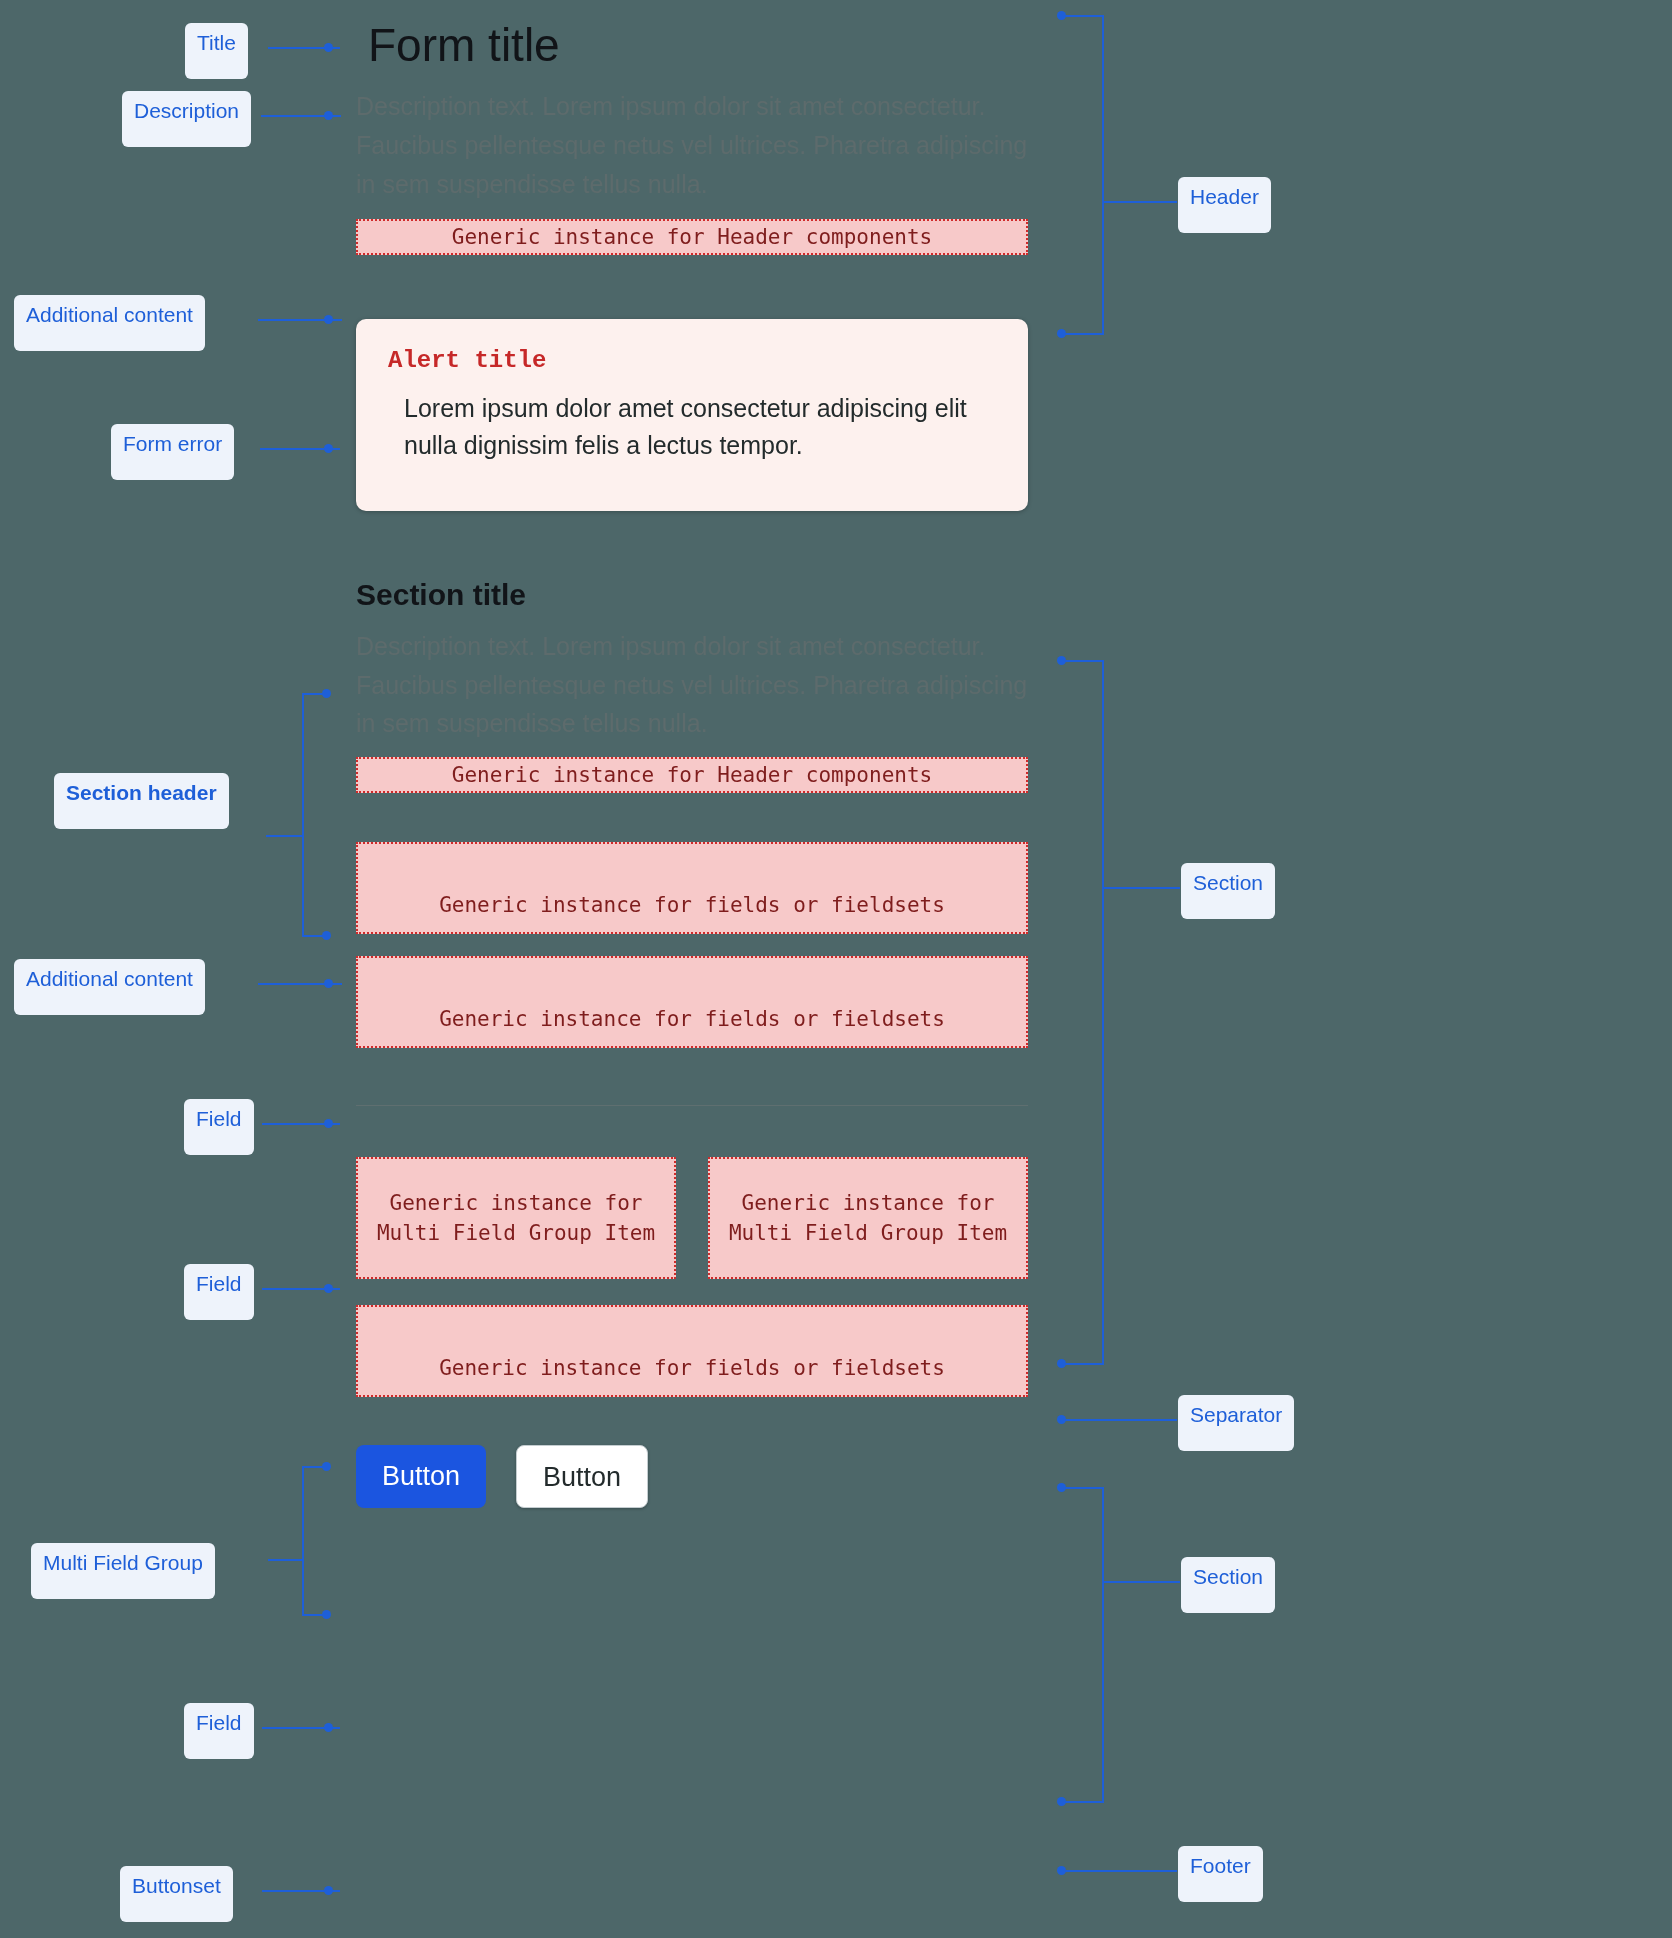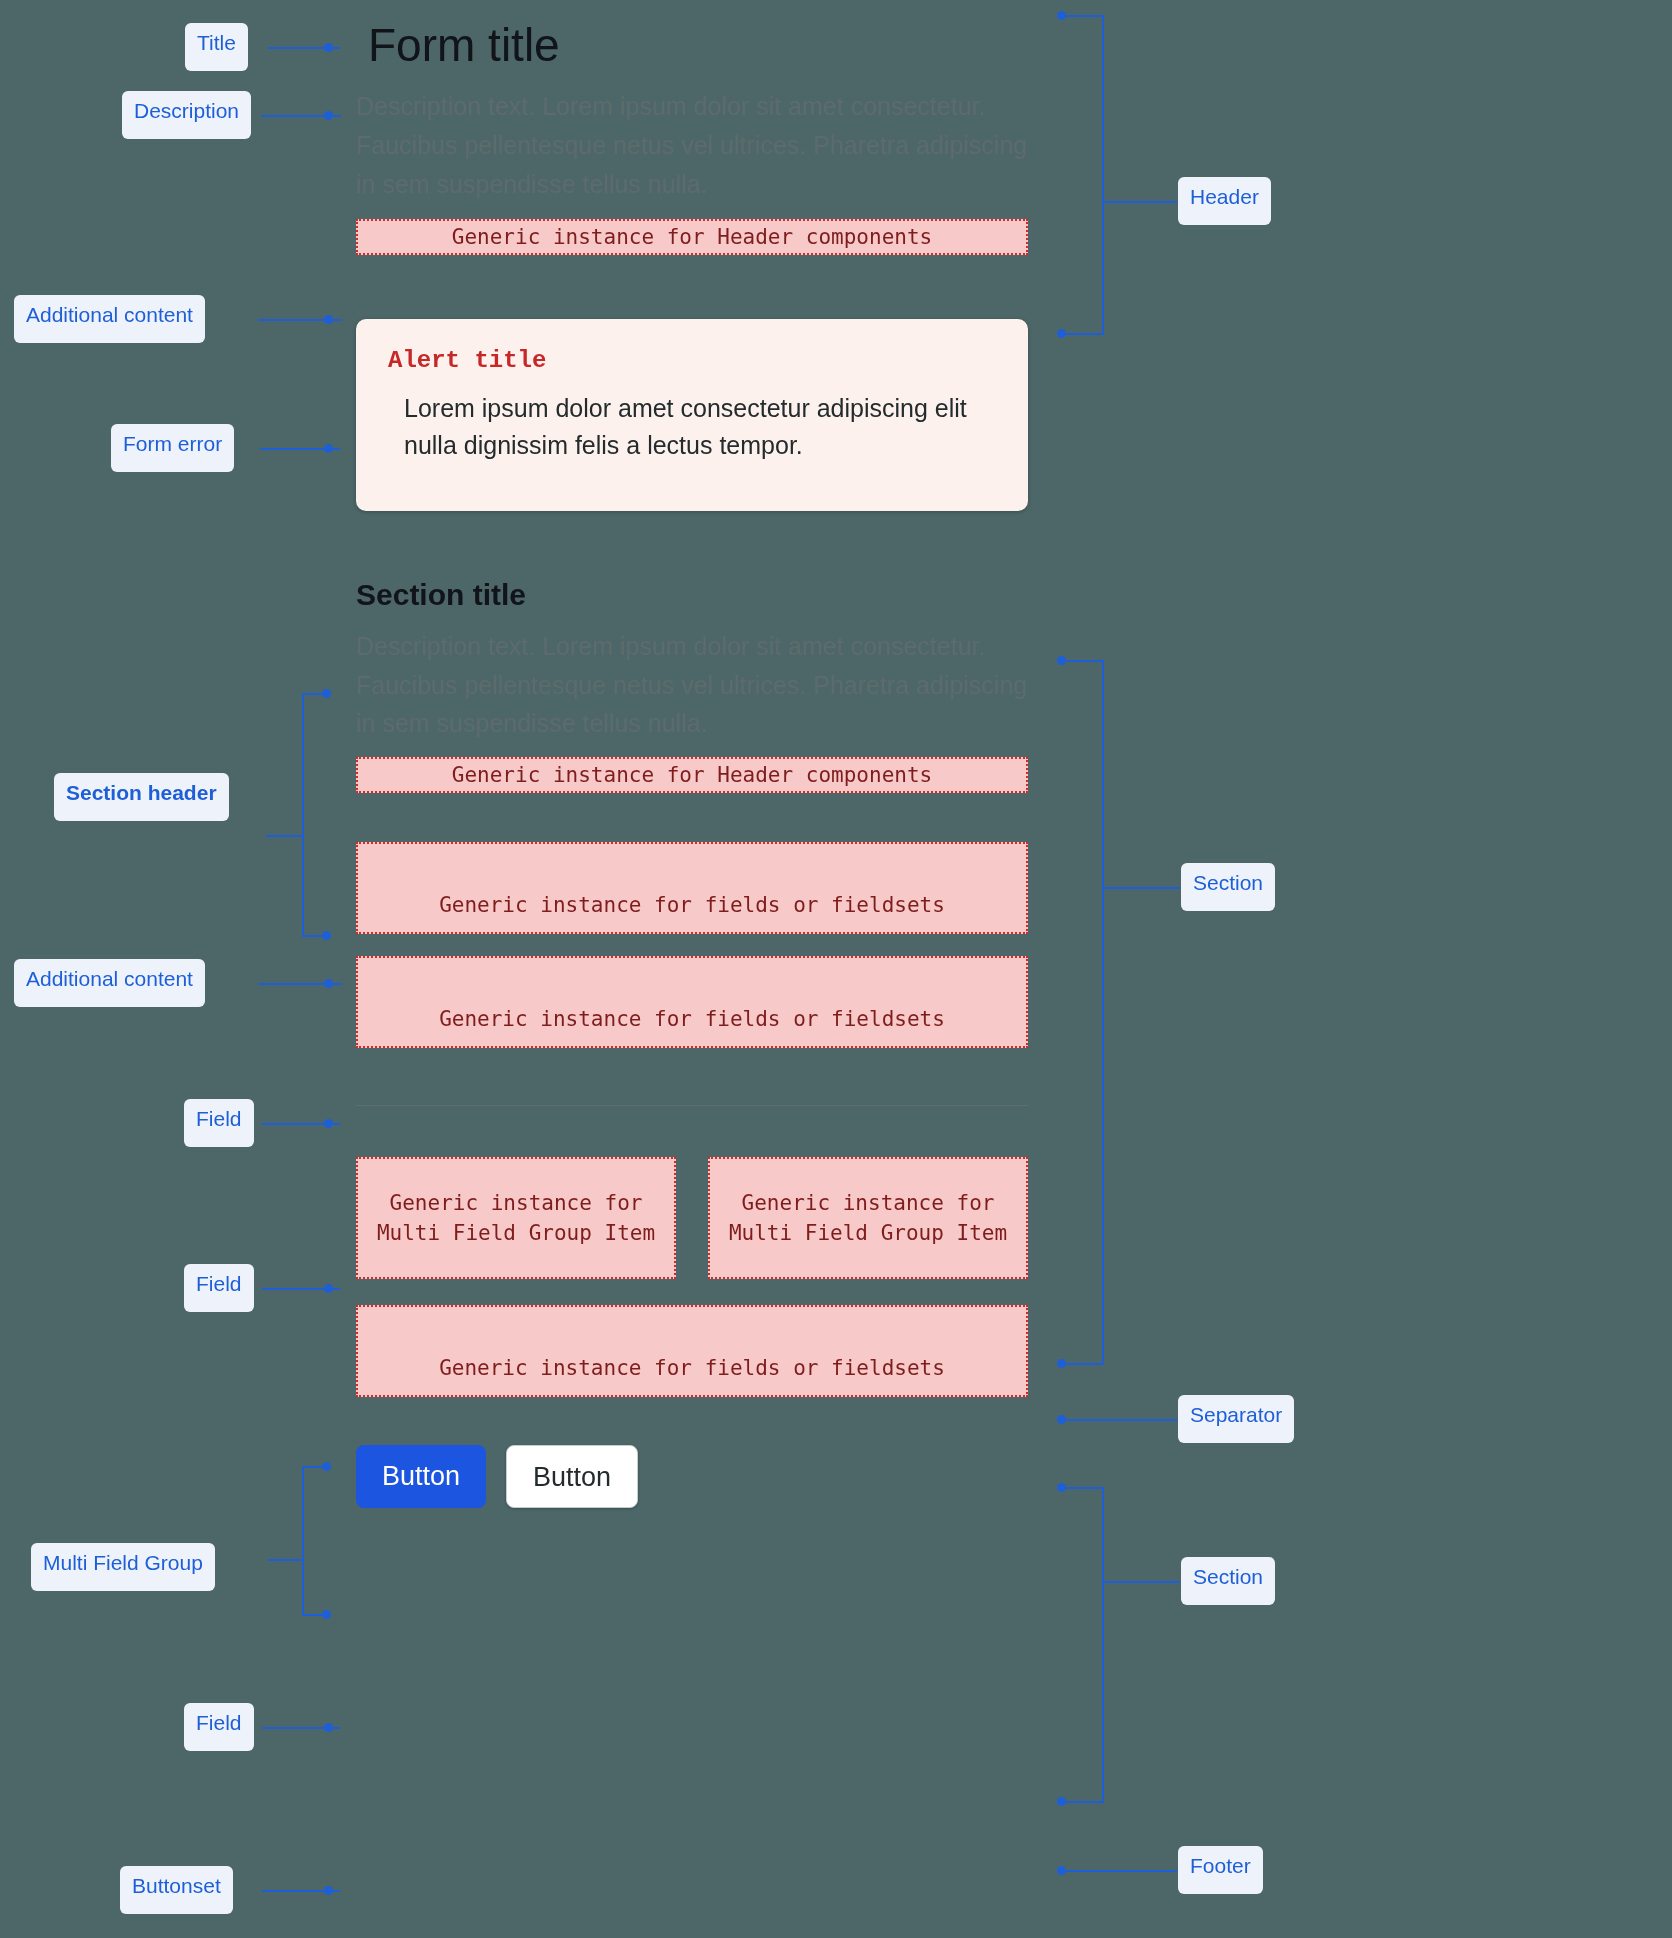--- a/index.html
+++ b/index.html
@@ -16,21 +16,21 @@
   }
 
   
   .pill {
     position: absolute;
     background: #eef3fb;
     color: #1e5fd8;
     border-radius: 6px;
     font-size: 21px;
     line-height: 1;
-    padding: 9px 12px 18px 12px;
+    padding: 9px 12px 26px 12px;
     white-space: nowrap;
     font-family: "Liberation Sans", sans-serif;
   }
   .pill.right { }
 
   
   .ln-h {
     position: absolute;
     height: 2px;
     background: #1e5fd8;
@@ -185,21 +185,21 @@
 
   <div class="separator" style="margin-top:57px;"></div>
 
   <div style="margin-top:51px; display:flex; gap:32px;">
     <div class="generic-box gb-mfg">Generic instance for Multi Field Group Item</div>
     <div class="generic-box gb-mfg">Generic instance for Multi Field Group Item</div>
   </div>
 
   <div class="generic-box gb-field" style="margin-top:26px;">Generic instance for fields or fieldsets</div>
 
-  <div style="margin-top:48px; display:flex; gap:20px; align-items:center;">
+  <div style="margin-top:48px; display:flex; gap:30px; align-items:center;">
     <div class="btn btn-primary">Button</div>
     <div class="btn btn-secondary">Button</div>
   </div>
 
 </div>
 
 <div class="pill" style="left:185px; top:23px;">Title</div>
 <div class="ln-h" style="left:268px; top:47px; width:72px;"></div>
 <div class="dot" style="left:324px; top:43px;"></div>
 

